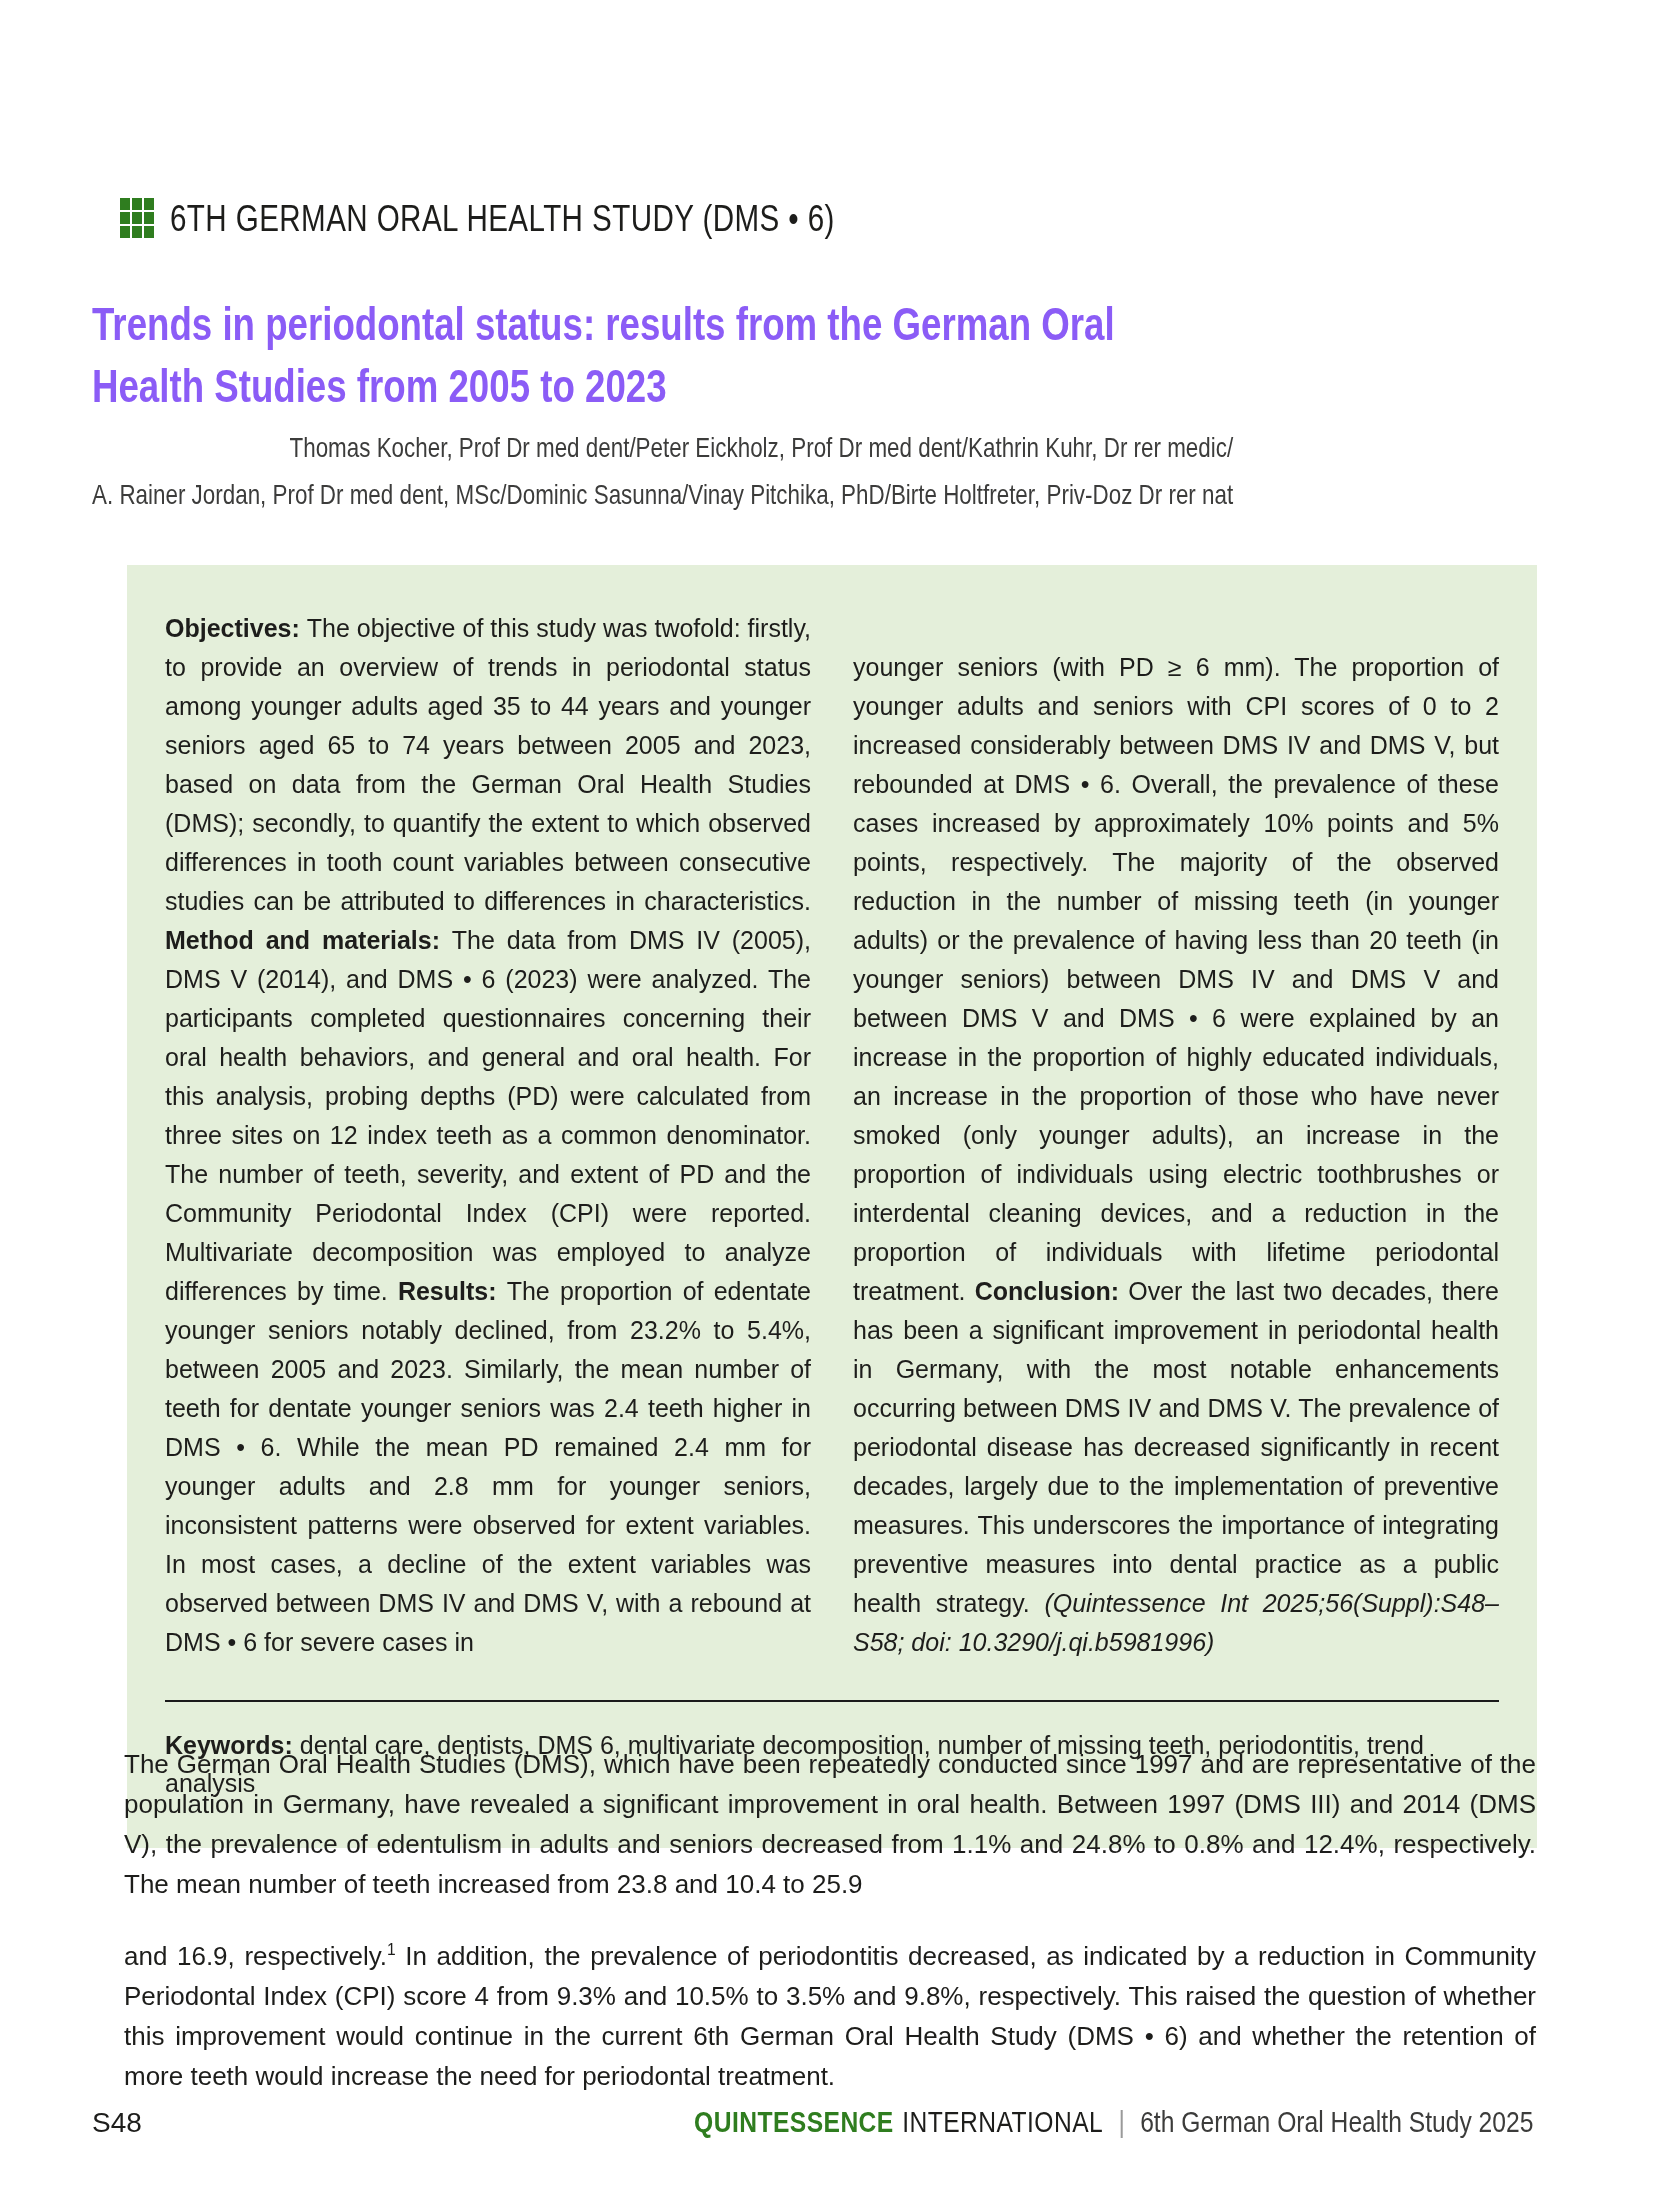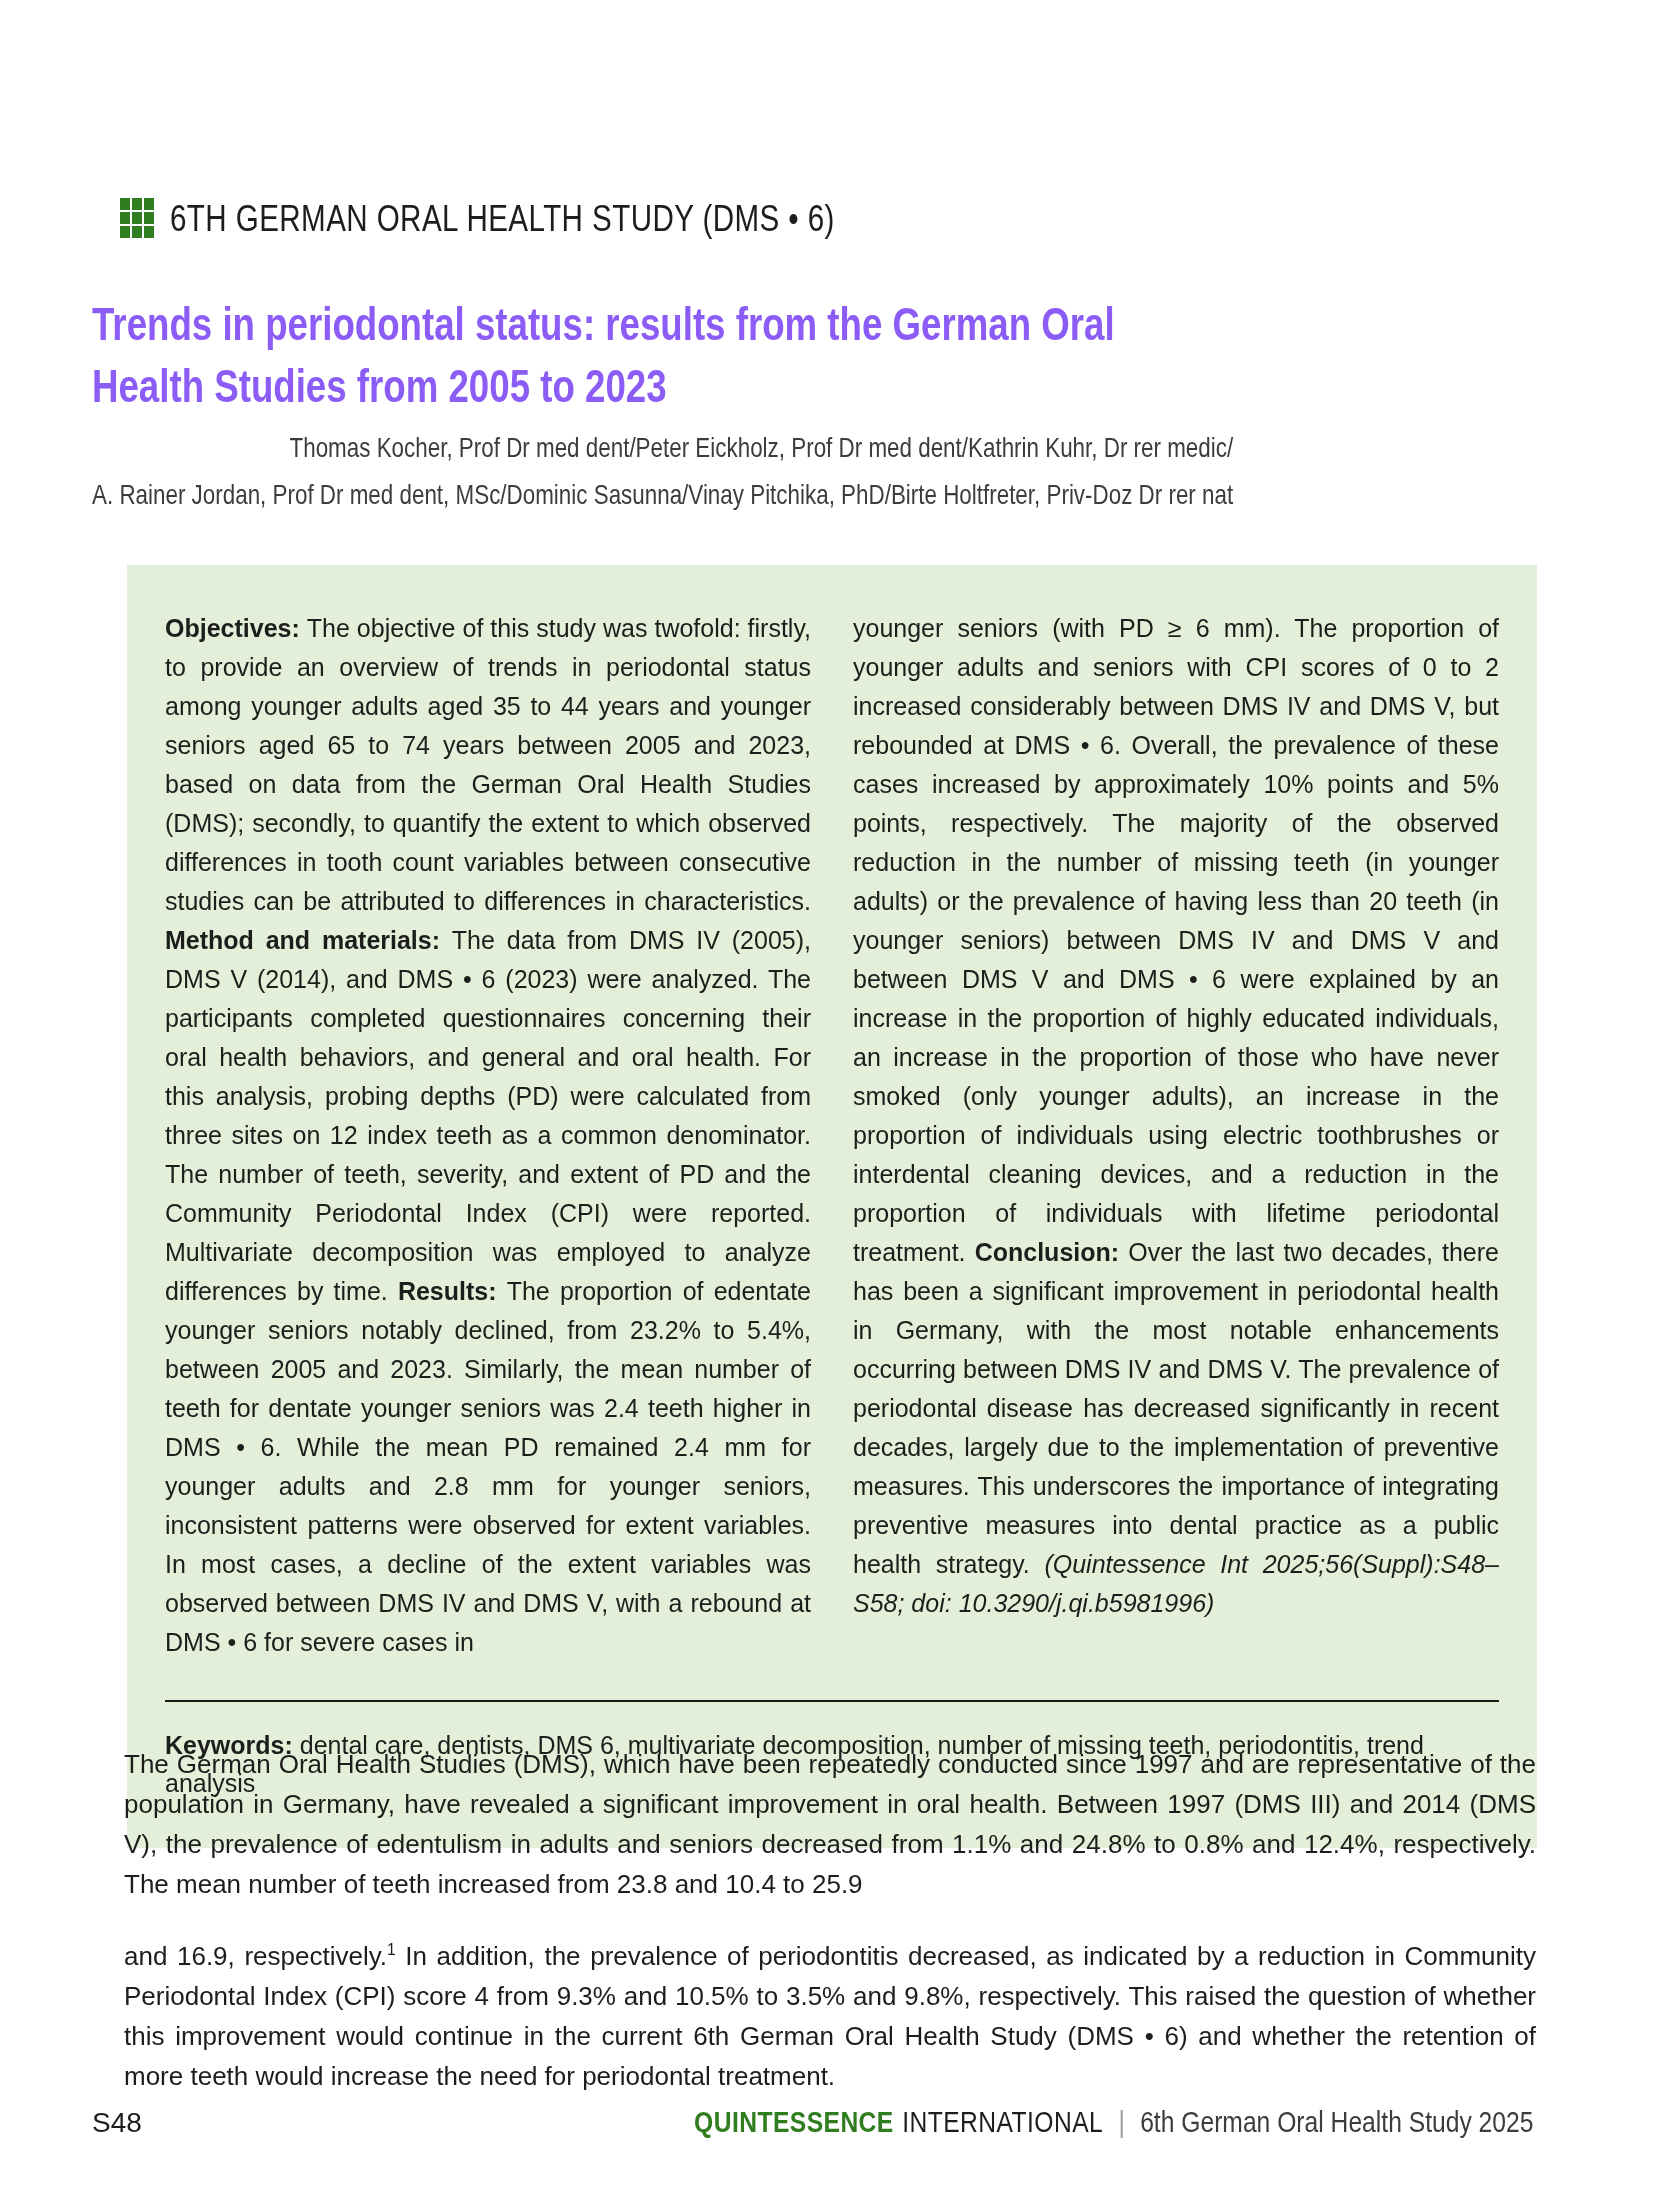--- a/index.html
+++ b/index.html
@@ -45,21 +45,21 @@
     display:block; white-space:nowrap;
     transform:scaleX(0.80); transform-origin:0 0;
   }
   
   .abstract-box{
     position:absolute; top:565px; left:127px;
     width:1410px; box-sizing:border-box;
     background:#e4efda;
     padding:44px 38px 46px 38px;
   }
-  .abstract-cols{display:flex; gap:42px;}
+  .abstract-cols{display:flex; gap:42px;align-items:flex-end;}
   .abstract-col{
     flex:1 1 0; font-size:25px; line-height:39px;
     text-align:justify; color:#1d1d1b;
   }
   .abstract-col strong{font-weight:bold;}
   .abstract-rule{
     border:none; border-top:2px solid #1a1a1a;
     margin:38px 0 0 0;
   }
   .keywords{

